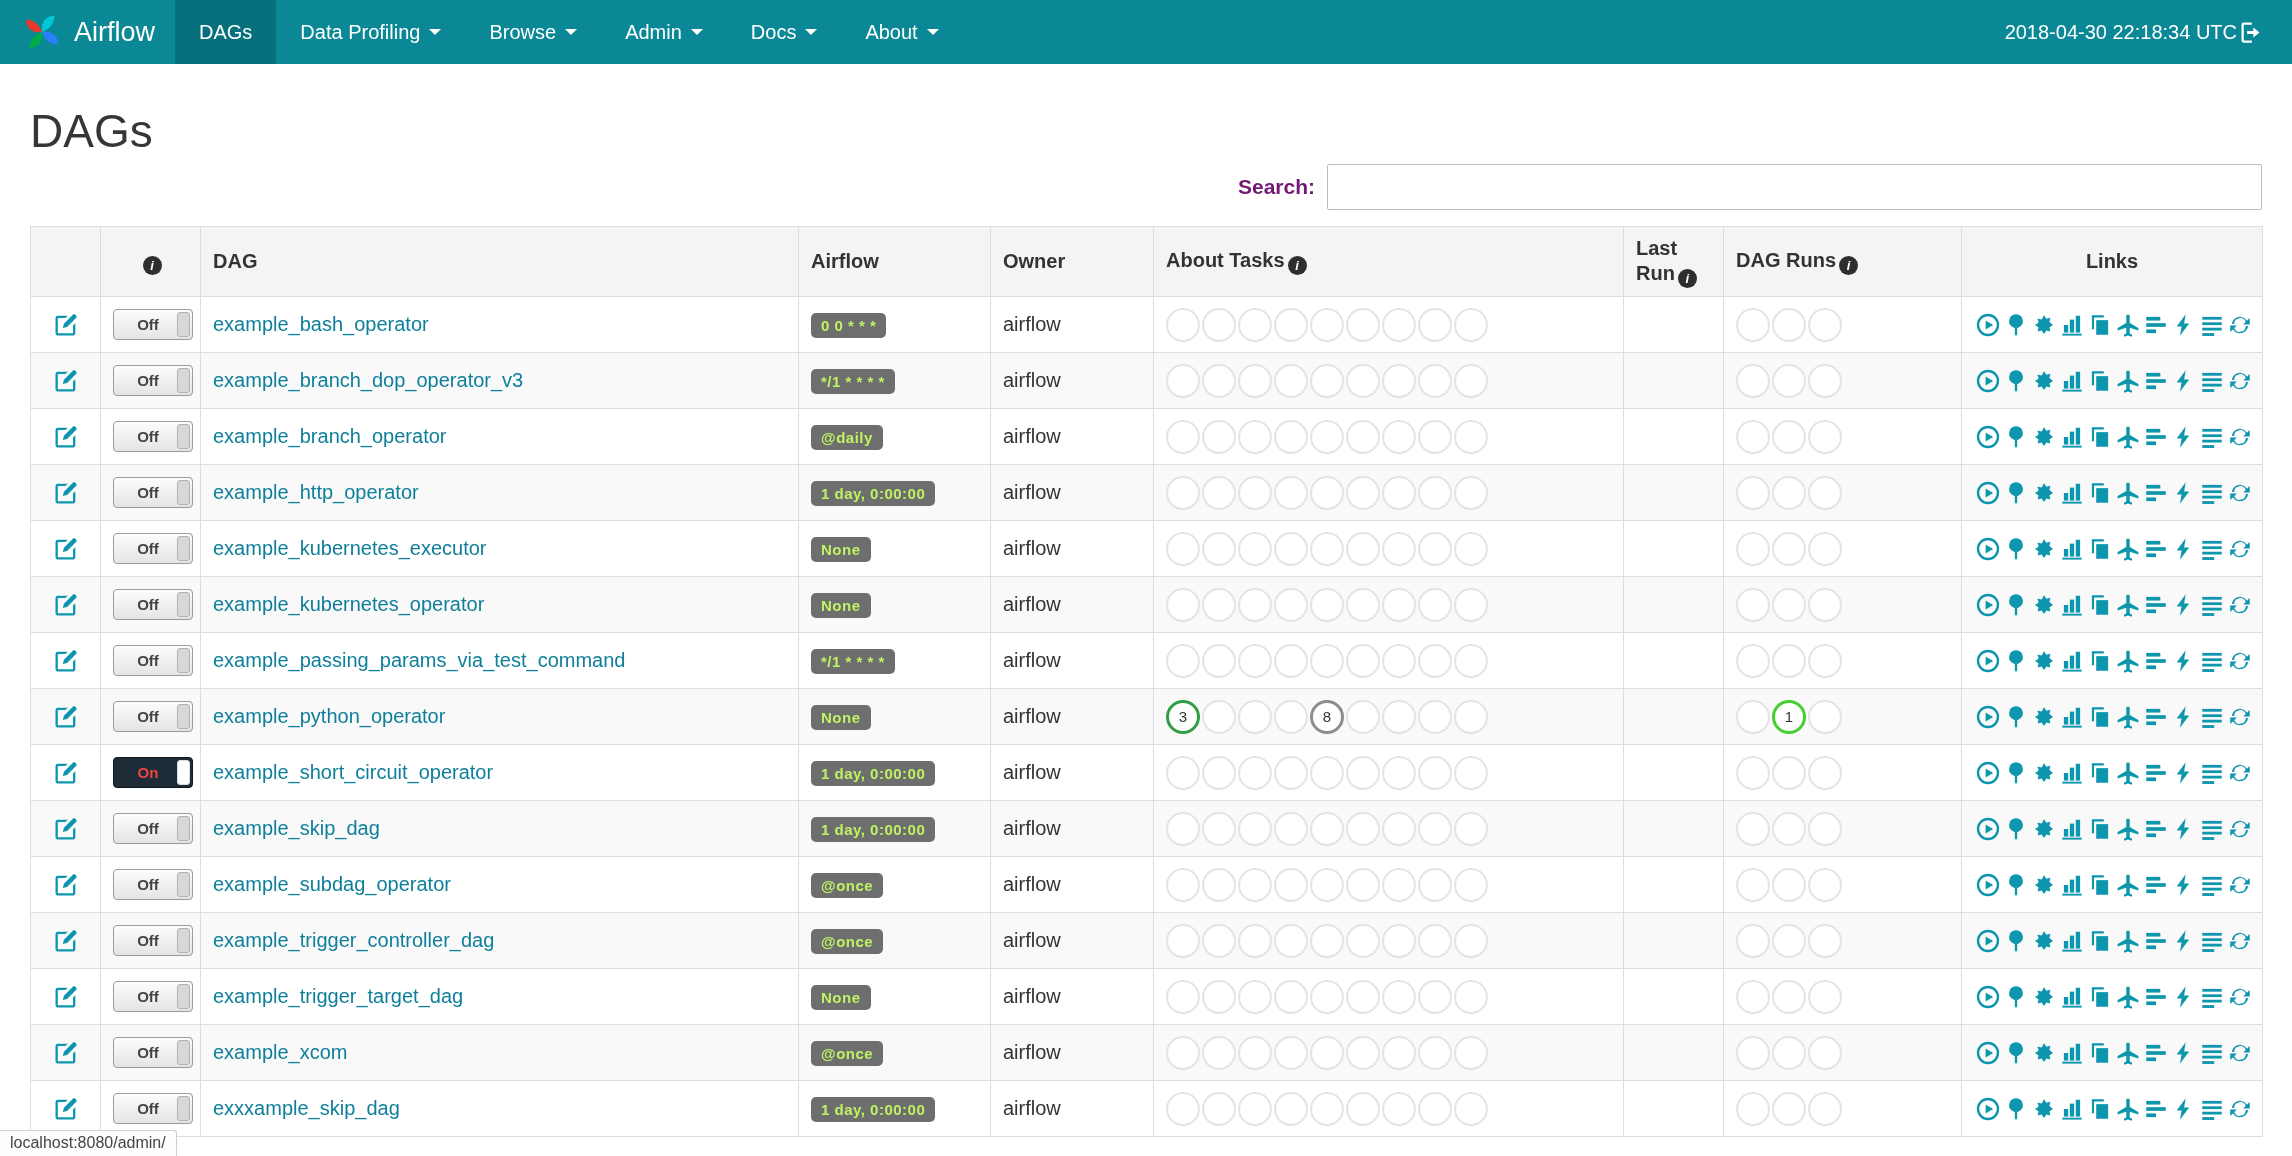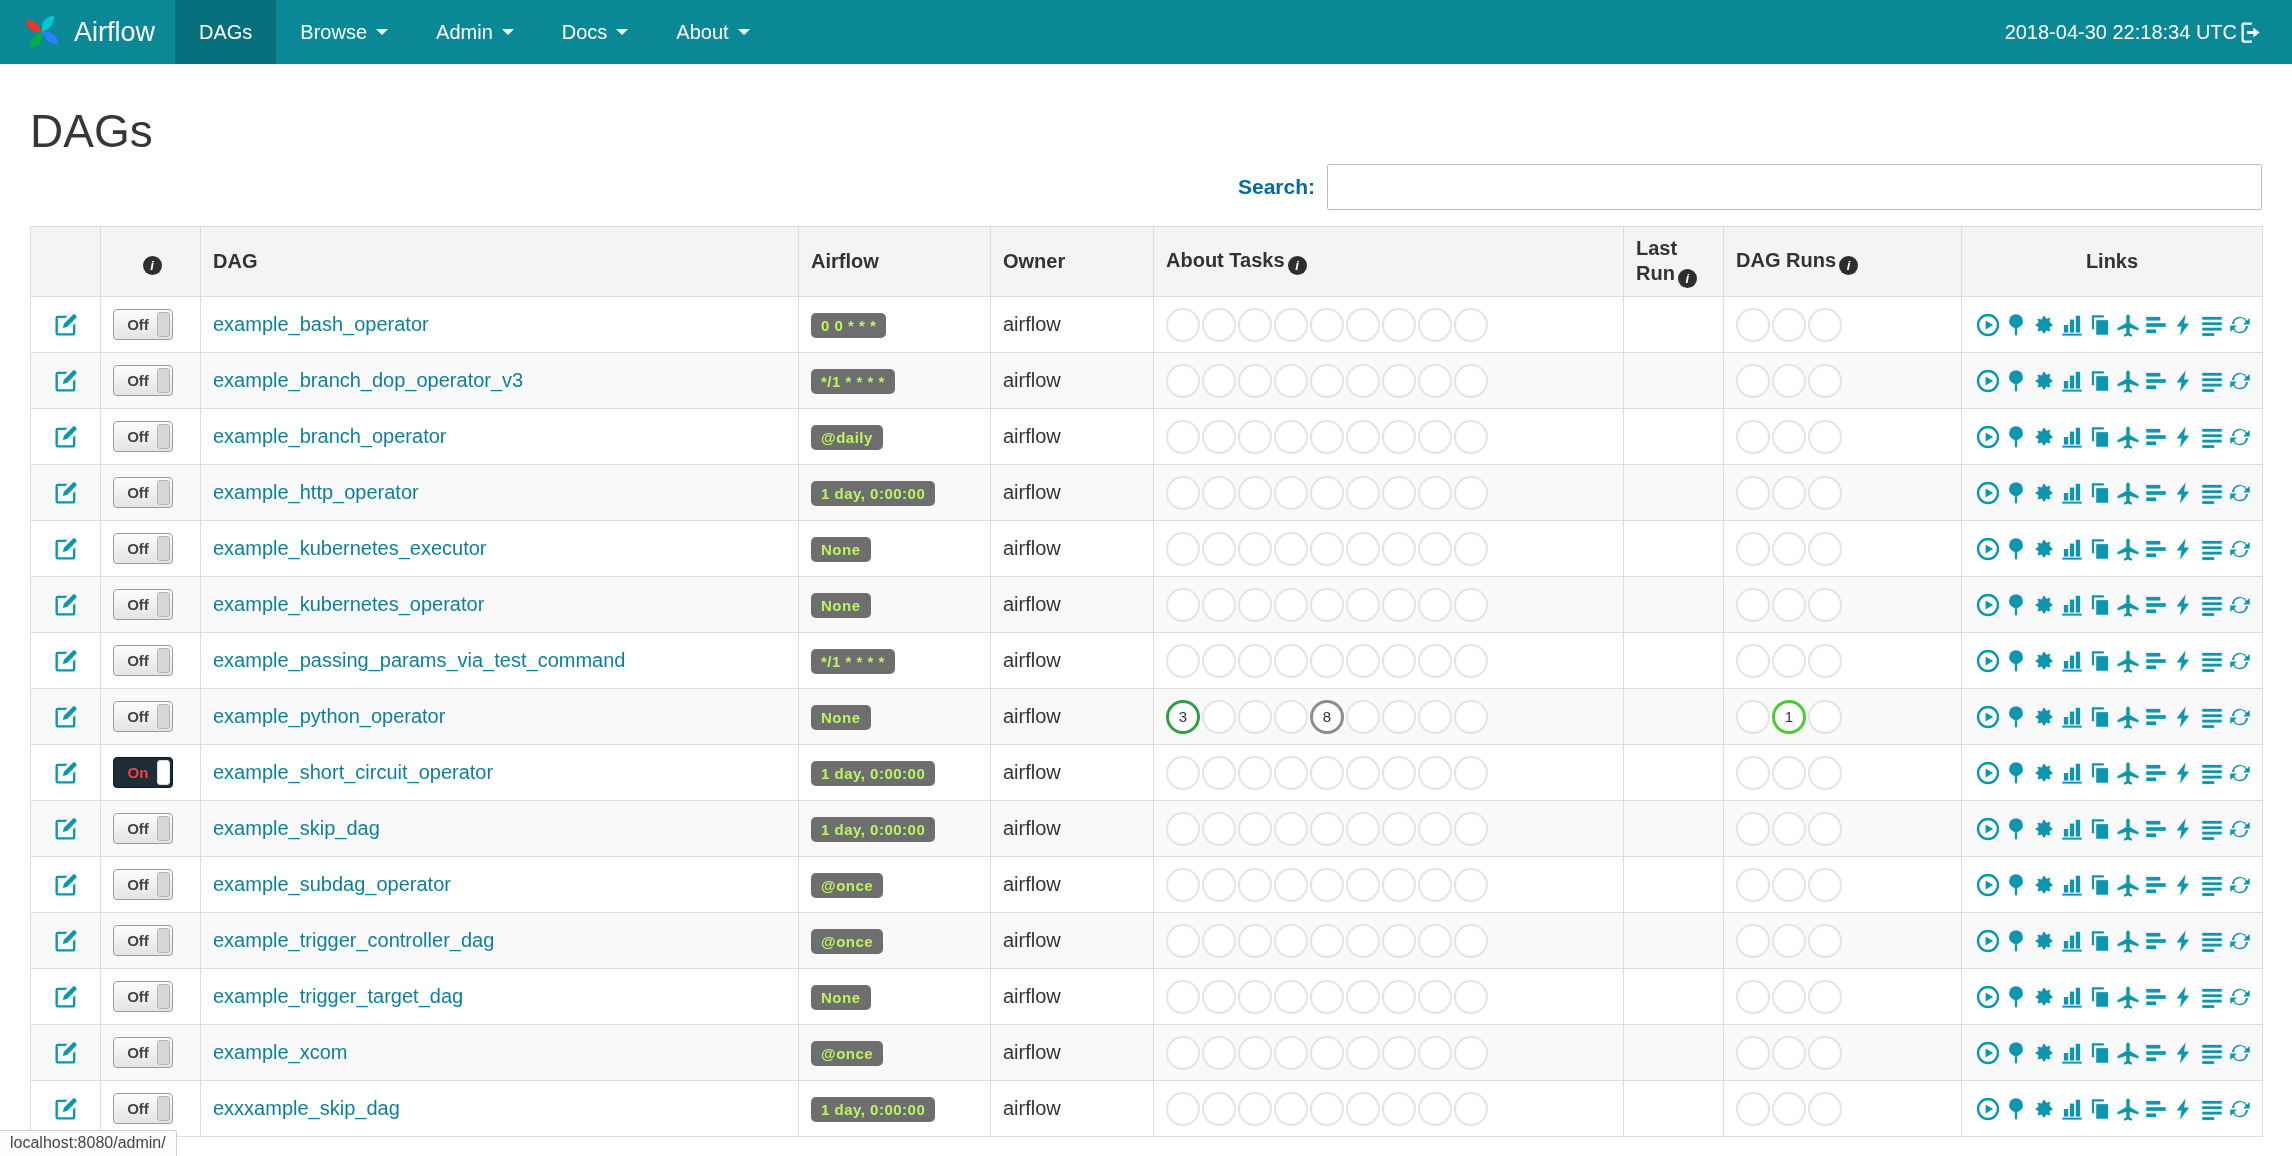--- a/index.html
+++ b/index.html
@@ -31,21 +31,21 @@
     border-top: 6px solid #fff;
   }
   .nav-right { margin-left: auto; display: flex; align-items: center; padding-right: 28px; }
   .clock { color: #fff; font-size: 20px; white-space: nowrap; }
   .logout svg { width: 27px; height: 27px; fill: #fff; display: block; }
 
   
   .content { padding: 0 30px; }
   .page-title { font-size: 46px; font-weight: 500; color: #363636; margin: 40px 0 6px; }
   .search-row { display: flex; justify-content: flex-end; align-items: center; gap: 12px; margin: 4px 0 16px; }
-  .search-label { font-weight: bold; font-size: 21px; color: #0369a1; }
+  .search-label { font-weight: bold; font-size: 21px; color: #701a75; }
   .search-input {
     width: 935px; height: 46px; border: 1px solid #bdbdbd; border-radius: 2px;
     font-size: 20px; padding: 0 12px; font-family: "Liberation Sans", sans-serif;
   }
 
   
   table.dags { width: 100%; border-collapse: collapse; table-layout: fixed; font-size: 20px; }
   .dags th, .dags td { border: 1px solid #ddd; vertical-align: middle; padding: 6px 12px; }
   .dags thead th { background: #f4f4f4; font-weight: bold; color: #333; height: 70px; text-align: left; line-height: 1.25; }
   .dags td { height: 56px; }
@@ -70,21 +70,21 @@
   .c-recent, .c-runs { white-space: nowrap; }
   .circle {
     display: inline-block; width: 34px; height: 34px; border-radius: 50%;
     border: 2px solid #e4e4e4; margin-right: 2px; background: #fff;
     text-align: center; font-size: 15px; color: #333; line-height: 30px;
     vertical-align: middle;
   }
   .circle.filled { border-width: 3px; line-height: 28px; }
 
   .toggle {
-    position: relative; width: 60px; height: 31px; border-radius: 4px;
+    position: relative; width: 80px; height: 31px; border-radius: 4px;
     border: 1px solid #9c9c9c; display: flex; align-items: center; justify-content: center;
     font-size: 15px; font-weight: bold;
   }
   .toggle .t-label { padding-right: 10px; }
   .toggle.off { background: linear-gradient(#fdfdfd, #e4e4e4); color: #444; }
   .toggle.on  { background: #1d2c37; color: #ef4444; border-color: #10181e; }
   .knob { position: absolute; right: 2px; top: 2px; bottom: 2px; width: 13px; border-radius: 3px; }
   .toggle.off .knob { background: #d8d8d8; border: 1px solid #b3b3b3; }
   .toggle.on  .knob { background: #fff; border: 1px solid #ddd; }
 
@@ -113,20 +113,24 @@
         <path d="M12 12c4-1.2 6.6-4.5 6.8-8.8C14.5 3.4 11.2 6 12 12z" fill="#00c7d4"></path>
         <path d="M12 12c1.2 4 4.5 6.6 8.8 6.8C20.6 14.5 18 11.2 12 12z" fill="#2a7fff"></path>
         <path d="M12 12c-4 1.2-6.6 4.5-6.8 8.8 4.3-.2 7.6-2.8 6.8-8.8z" fill="#00ad46"></path>
       </svg>
     </span>
     <span class="brand-text" data-interactable="false">Airflow</span>
   </a>
   <div class="nav-menu" data-interactable="false">
       <a class="nav-item active" data-interactable="true">
         <span data-interactable="false">DAGs</span>
+      </a>
+      <a class="nav-item" data-interactable="true">
+        <span data-interactable="false">Data Profiling</span>
+        <span class="caret" data-interactable="false"></span>
       </a>
       <a class="nav-item" data-interactable="true">
         <span data-interactable="false">Browse</span>
         <span class="caret" data-interactable="false"></span>
       </a>
       <a class="nav-item" data-interactable="true">
         <span data-interactable="false">Admin</span>
         <span class="caret" data-interactable="false"></span>
       </a>
       <a class="nav-item" data-interactable="true">

